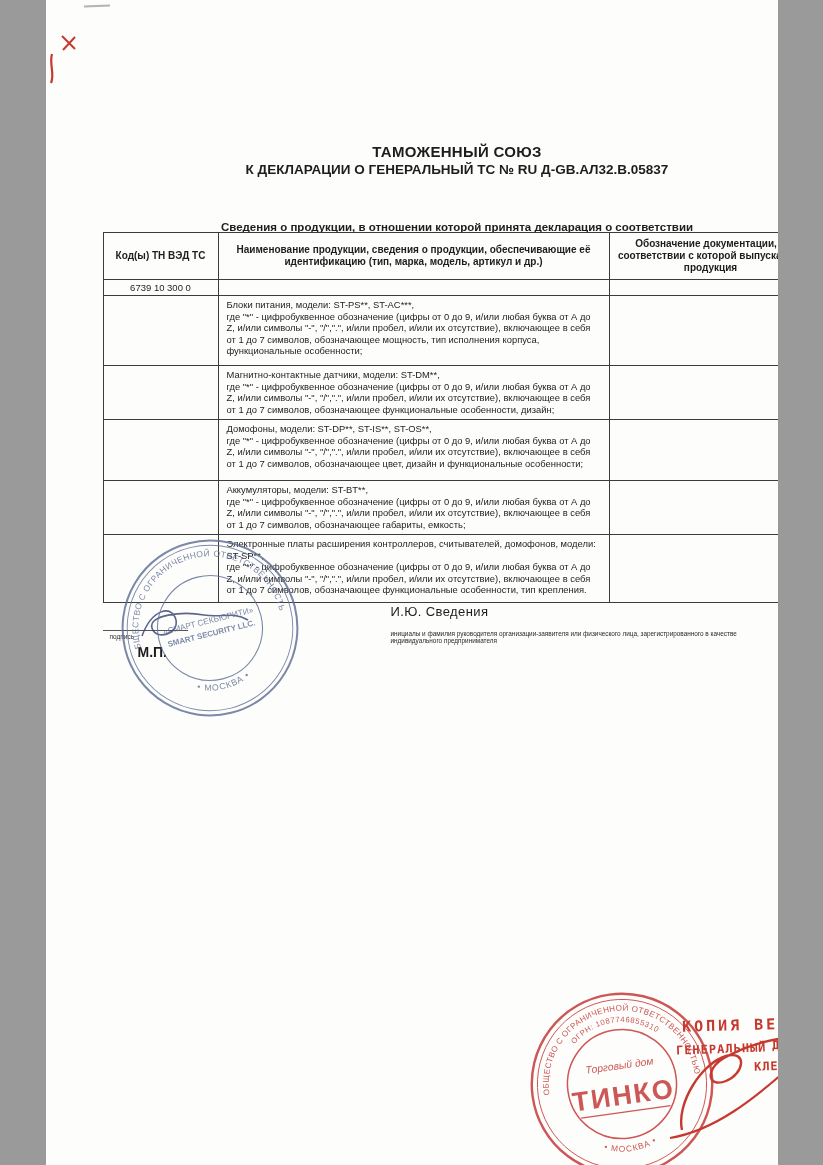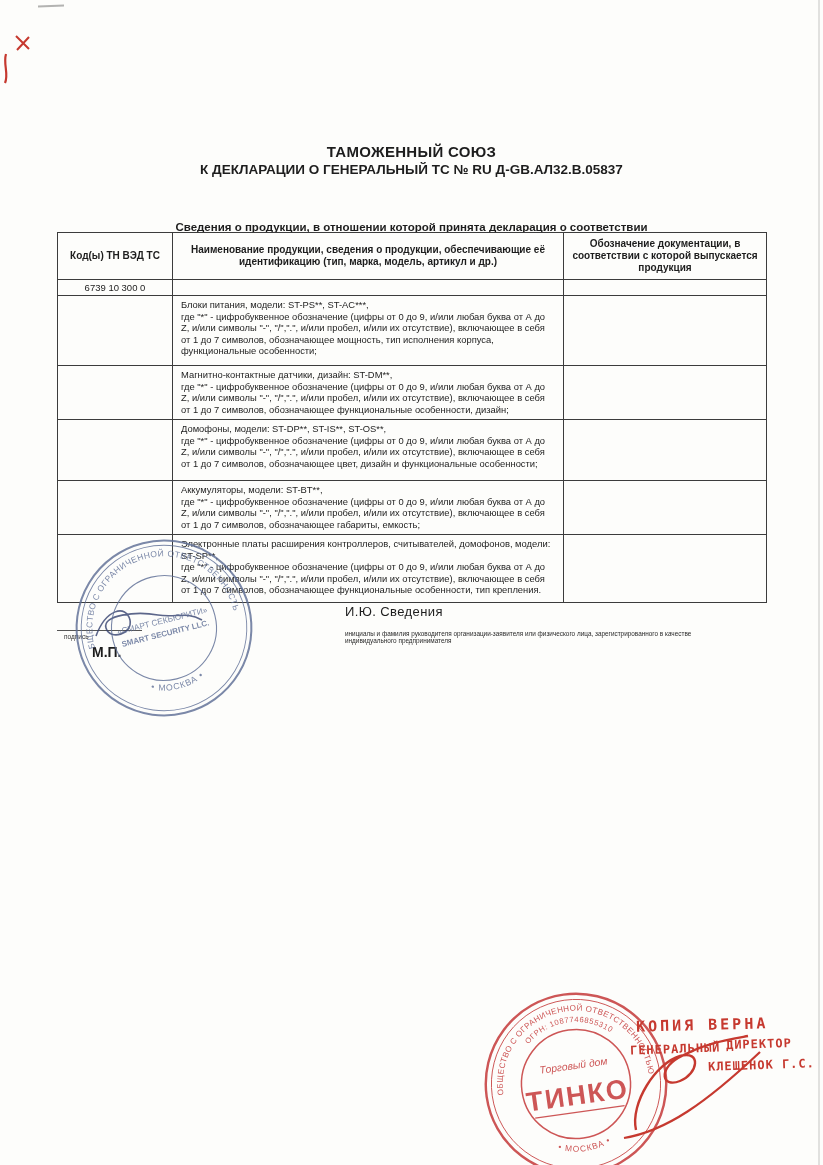--- a/index.html
+++ b/index.html
@@ -1,17 +1,17 @@
 <!DOCTYPE html>
 <html><head>
 <meta charset="utf-8">
 <style>
   html,body { margin:0; padding:0; background:#9a9a9a; }
   .page {
-    position:relative; width:823px; height:1165px; margin:0 auto;
+    position:relative; width:732px; height:1165px; margin:0 auto;
     background:#fdfdfb; overflow:hidden;
     font-family:"Liberation Sans", sans-serif; color:#1d1d1d;
   }
   
   .titles { position:absolute; top:143px; left:0; width:823px; text-align:center; }
   .t-big   { font-size:15px; font-weight:bold; line-height:18px; letter-spacing:.3px; }
   .t-mid   { font-size:13.5px; font-weight:bold; line-height:18px; }
   .t-small { font-size:11.5px; font-weight:bold; line-height:16px;margin-top:40px; }
   
   .main-table {
@@ -95,21 +95,21 @@
       <td></td>
       <td>
         <div>Блоки питания, модели: ST-PS**, ST-AC***,</div>
         <div>где "*" - цифробуквенное обозначение (цифры от 0 до 9, и/или любая буква от А до Z, и/или символы "-", "/",".", и/или пробел, и/или их отсутствие), включающее в себя от 1 до 7 символов, обозначающее мощность, тип исполнения корпуса, функциональные особенности;</div>
       </td>
       <td></td>
     </tr>
     <tr class="prod-row r2">
       <td></td>
       <td>
-        <div>Магнитно-контактные датчики, дизайн: ST-DM**,</div>
+        <div>Магнитно-контактные датчики, модели: ST-DM**,</div>
         <div>где "*" - цифробуквенное обозначение (цифры от 0 до 9, и/или любая буква от А до Z, и/или символы "-", "/",".", и/или пробел, и/или их отсутствие), включающее в себя от 1 до 7 символов, обозначающее функциональные особенности, дизайн;</div>
       </td>
       <td></td>
     </tr>
     <tr class="prod-row r3">
       <td></td>
       <td>
         <div>Домофоны, модели: ST-DP**, ST-IS**, ST-OS**,</div>
         <div>где "*" - цифробуквенное обозначение (цифры от 0 до 9, и/или любая буква от А до Z, и/или символы "-", "/",".", и/или пробел, и/или их отсутствие), включающее в себя от 1 до 7 символов, обозначающее цвет, дизайн и функциональные особенности;</div>
       </td>

